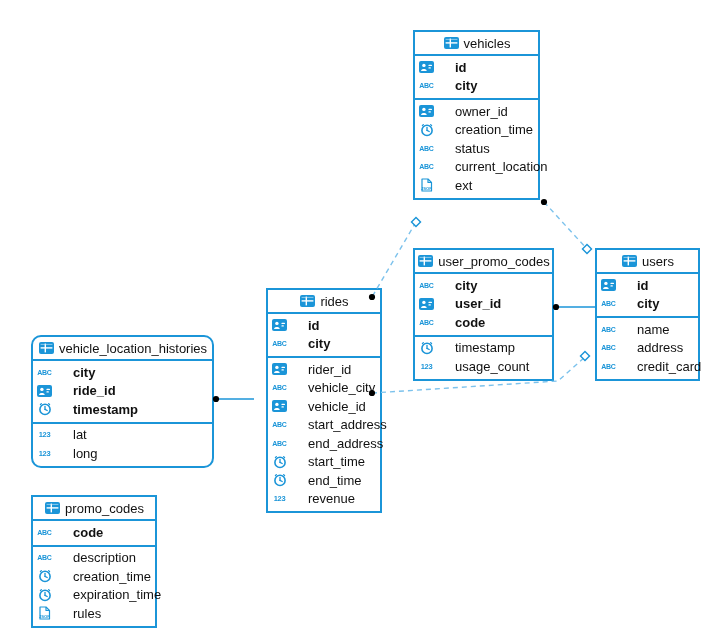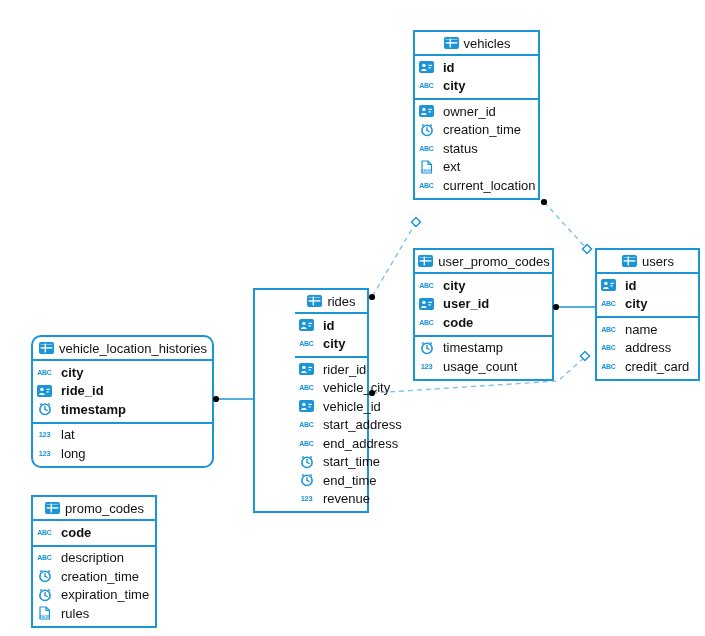--- a/index.html
+++ b/index.html
@@ -15,21 +15,21 @@
     border:2px solid var(--accent); z-index:1;
   }
   .tbl-header {
     height:22px; display:flex; align-items:center; justify-content:center;
     gap:4px; border-bottom:2px solid var(--accent);
     font-size:13px; white-space:nowrap; overflow:hidden;
   }
   .sec { padding:2px 0 3px 0; }
   .sec.keys { border-bottom:2px solid var(--accent); }
   .row {
-    height:18.5px; display:flex; align-items:center; gap:8px;
+    height:18.5px; display:flex; align-items:center; gap:20px;
     padding:0 6px 0 3px; font-size:13px; white-space:nowrap;
   }
   .row.key { font-weight:bold; }
   .icw { width:17px; flex:none; display:flex; align-items:center; justify-content:center; }
   .ticon {
     font-size:7px; font-weight:700; color:var(--accent);
     letter-spacing:-0.3px; line-height:1;
   }
   svg.overlay {
     position:absolute; left:0; top:0; z-index:5; pointer-events:none;
@@ -96,34 +96,34 @@
           <span>creation_time</span>
         </div>
         <div class="row">
           <span class="icw">
             <span class="ticon">ABC</span>
           </span>
           <span>status</span>
         </div>
         <div class="row">
           <span class="icw">
+            <span class="ticon">ABC</span>
+          </span>
+          <span>current_location</span>
+        </div>
+        <div class="row">
+          <span class="icw">
             <svg width="13" height="14" viewBox="0 0 13 14">
               <path d="M2 1 H8 L11.5 4.5 V13 H2 Z" fill="#fff" stroke="#1b95d8" stroke-width="1.2" stroke-linejoin="round"></path>
               <path d="M8 1 V4.5 H11.5" fill="none" stroke="#1b95d8" stroke-width="1.2" stroke-linejoin="round"></path>
               <text x="6.7" y="12" font-size="4.2" font-weight="bold" fill="#1b95d8" text-anchor="middle" font-family="Liberation Sans, sans-serif">JSON</text>
             </svg>
           </span>
           <span>ext</span>
         </div>
-        <div class="row">
-          <span class="icw">
-            <span class="ticon">ABC</span>
-          </span>
-          <span>current_location</span>
-        </div>
       </div>
     </div>
     <div class="tbl" style="left: 413px; top: 248px; width: 141px;">
       <div class="tbl-header">
         <span class="icw">
           <svg width="15" height="12" viewBox="0 0 15 12">
             <rect width="15" height="12" rx="2" fill="#1b95d8"></rect>
             <rect x="1.6" y="5.2" width="11.8" height="1.4" fill="#fff"></rect>
             <rect x="5.6" y="1.6" width="1.4" height="8.8" fill="#fff"></rect>
             <rect x="1.6" y="1.9" width="11.8" height="1.1" fill="#cfe9f8" opacity="0.55"></rect>
@@ -223,21 +223,21 @@
           <span>address</span>
         </div>
         <div class="row">
           <span class="icw">
             <span class="ticon">ABC</span>
           </span>
           <span>credit_card</span>
         </div>
       </div>
     </div>
-    <div class="tbl" style="left: 253px; top: 288px; width: 116px; padding-left: 40px;">
+    <div class="tbl" style="left: 266px; top: 288px; width: 116px;">
       <div class="tbl-header">
         <span class="icw">
           <svg width="15" height="12" viewBox="0 0 15 12">
             <rect width="15" height="12" rx="2" fill="#1b95d8"></rect>
             <rect x="1.6" y="5.2" width="11.8" height="1.4" fill="#fff"></rect>
             <rect x="5.6" y="1.6" width="1.4" height="8.8" fill="#fff"></rect>
             <rect x="1.6" y="1.9" width="11.8" height="1.1" fill="#cfe9f8" opacity="0.55"></rect>
           </svg>
         </span>
         <span>rides</span>

